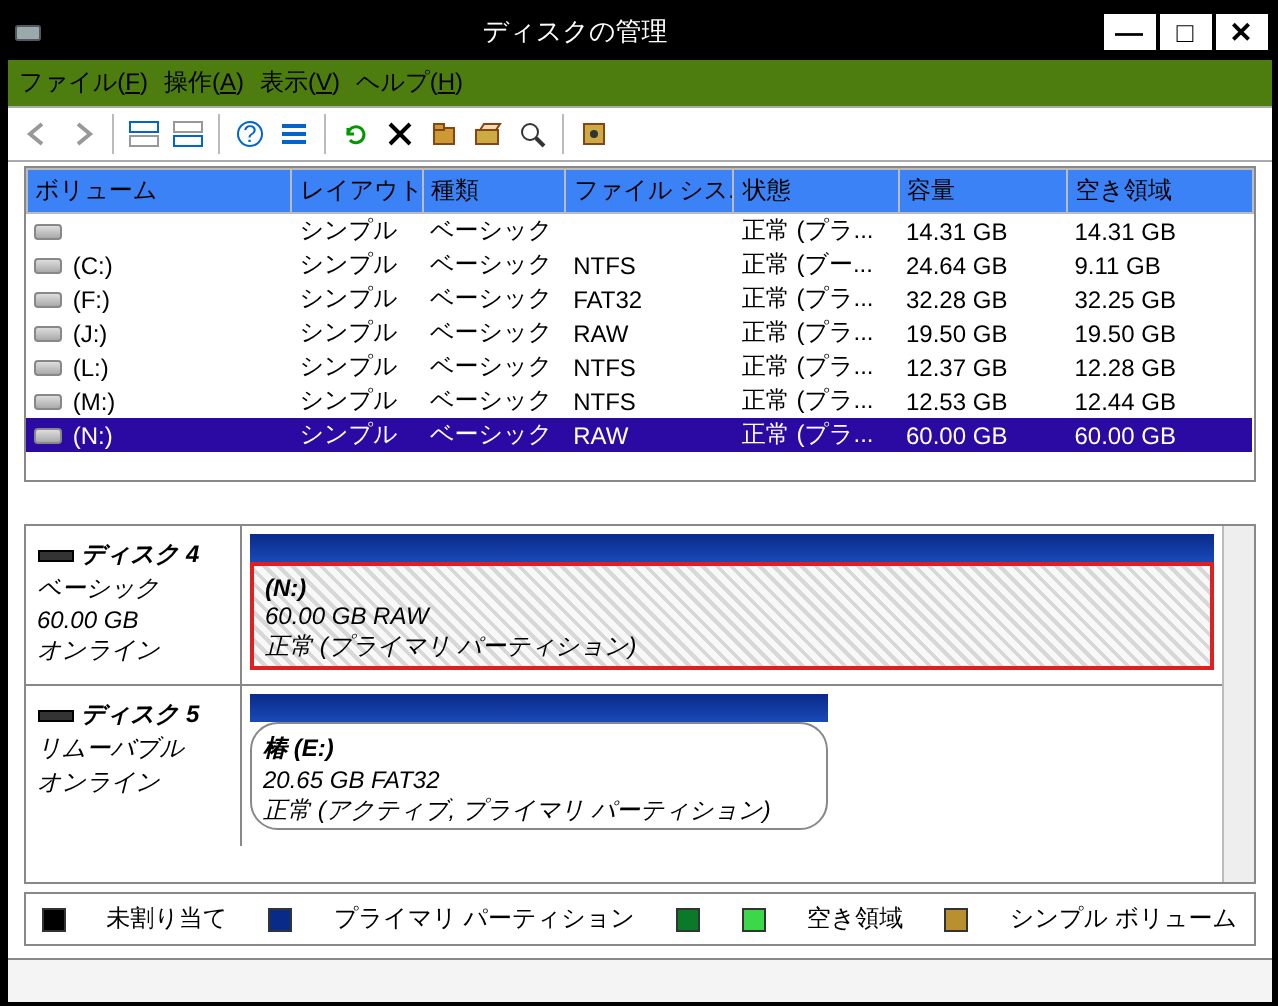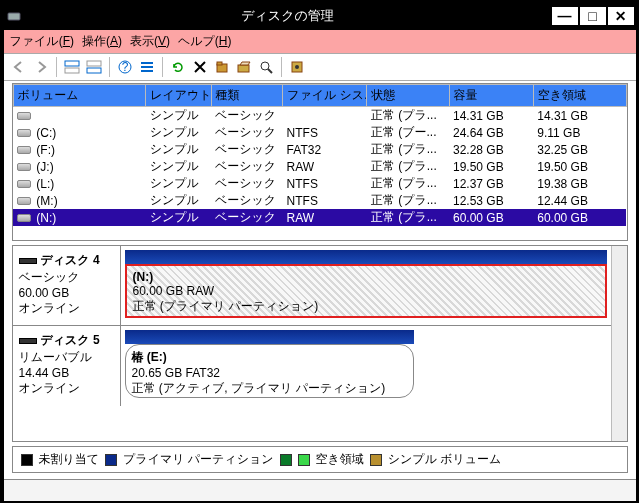--- a/index.html
+++ b/index.html
@@ -3,43 +3,43 @@
 <meta charset="utf-8">
 <style>
 * { box-sizing: border-box; font-family: 'MS PGothic', 'Meiryo', sans-serif; font-size: 12px; }
 body { margin: 0; background: #000; padding: 0; }
 .window { width: 636px; height: 503px; background: #fff; border: 2px solid #000; margin: 0 auto; display: flex; flex-direction: column; }
 .titlebar { background: #000; color: #fff; display: flex; align-items: center; height: 28px; }
 .titlebar .ticon { width: 20px; display: flex; justify-content: center; }
 .titlebar .ttitle { flex: 1; text-align: center; font-size: 13px; }
 .titlebar .tbtns { display: flex; }
 .titlebar .tbtns div { width: 30px; height: 22px; background: #fff; color: #000; border: 2px solid #000; display: flex; align-items: center; justify-content: center; font-weight: bold; margin-left: -2px; font-size: 14px; }
-.menubar { display: flex; background: #fca5a5; border-bottom: 1px solid #aaa; padding: 3px 6px; gap: 8px; }
+.menubar { display: flex; background: #4d7c0f; border-bottom: 1px solid #aaa; padding: 3px 6px; gap: 8px; }
 .menubar span u { text-decoration: underline; }
 .toolbar { display: flex; align-items: center; background: #fff; border-bottom: 1px solid #aaa; padding: 2px 4px; gap: 0; }
 .toolbar .sep { width: 1px; height: 20px; background: #bbb; margin: 0 4px; }
 .tbtn { width: 22px; height: 22px; display: flex; align-items: center; justify-content: center; }
 .tbtn.disabled { opacity: 0.4; }
 .listpane { height: 158px; border: 1px solid #888; margin: 2px 8px 0 8px; overflow: hidden; position: relative; display: flex; flex-direction: column; }
 table { border-collapse: collapse; width: 100%; table-layout: fixed; }
 th { background: #3b82f6; border: 1px solid #bbb; text-align: left; padding: 2px 4px; font-weight: normal; overflow: hidden; white-space: nowrap; }
 td { padding: 0 4px; white-space: nowrap; overflow: hidden; }
 tr.sel td { background: #2b0aa3; color: #fff; }
 .vol-icon { display: inline-block; width: 14px; height: 8px; background: linear-gradient(#ddd,#aaa); border: 1px solid #888; border-radius: 2px; margin-right: 2px; vertical-align: middle; }
-.diskpane { flex: 1; margin: 4px 8px 0 8px; border: 1px solid #888; overflow: hidden; }
+.diskpane { flex: 1; margin: 21px 8px 0 8px; border: 1px solid #888; overflow: hidden; font-style: italic; }
 .diskrow { display: flex; border-bottom: 1px solid #888; min-height: 80px; }
 .diskleft { width: 108px; padding: 6px; border-right: 1px solid #888; font-size: 11px; }
 .diskleft .dicon { display: inline-block; width: 18px; height: 6px; background: #333; border: 1px solid #000; margin-right: 4px; vertical-align: middle; }
 .diskright { flex: 1; padding: 4px; }
 .partbar { height: 14px; background: linear-gradient(#0a2a8a,#1a4ab8); }
 .partbox { border: 1px solid #888; padding: 4px 6px; font-size: 11px; position: relative; }
 .hatch { background: repeating-linear-gradient(45deg, #f8f8f8 0 3px, #d8d8d8 3px 5px); }
 .redbox { border: 2px solid #e02020 !important; }
 .vscroll-r { width: 16px; background: #eee; border-left: 1px solid #bbb; }
-.legend { display: flex; align-items: center; gap: 6px; padding: 4px 8px; margin: 4px 8px 6px 8px; border: 1px solid #888; font-size: 11px; flex-wrap: wrap; }
+.legend { display: flex; align-items: center; gap: 6px; padding: 4px 8px; margin: 4px 8px 6px 8px; border: 1px solid #888; font-size: 11px; flex-wrap: wrap; justify-content: space-between; }
 .lg { width: 12px; height: 12px; display: inline-block; border: 1px solid #333; }
 .statusbar { height: 22px; border-top: 1px solid #888; background: #f4f4f4; }
 svg { display: block; }
 </style>
 </head>
 <body>
 
 <div class="window">
 
   <div class="titlebar">
@@ -199,21 +199,21 @@
             <td>19.50 GB</td>
             <td>19.50 GB</td>
           </tr>
           <tr>
             <td><span class="vol-icon"></span> (L:)</td>
             <td>シンプル</td>
             <td>ベーシック</td>
             <td>NTFS</td>
             <td>正常 (プラ...</td>
             <td>12.37 GB</td>
-            <td>19.38 GB</td>
+            <td>12.28 GB</td>
           </tr>
           <tr>
             <td><span class="vol-icon"></span> (M:)</td>
             <td>シンプル</td>
             <td>ベーシック</td>
             <td>NTFS</td>
             <td>正常 (プラ...</td>
             <td>12.53 GB</td>
             <td>12.44 GB</td>
           </tr>
@@ -248,21 +248,20 @@
               <div><b>(N:)</b></div>
               <div>60.00 GB RAW</div>
               <div>正常 (プライマリ パーティション)</div>
             </div>
           </div>
         </div>
         <div class="diskrow" style="border-bottom:none;">
           <div class="diskleft">
             <div><span class="dicon"></span><b>ディスク 5</b></div>
             <div>リムーバブル</div>
-            <div>14.44 GB</div>
             <div>オンライン</div>
           </div>
           <div class="diskright">
             <div class="partbar" style="width:60%;"></div>
             <div class="partbox" style="width:60%; height:54px;border-radius:14px;">
               <div><b>椿   (E:)</b></div>
               <div>20.65 GB FAT32</div>
               <div>正常 (アクティブ, プライマリ パーティション)</div>
             </div>
           </div>

